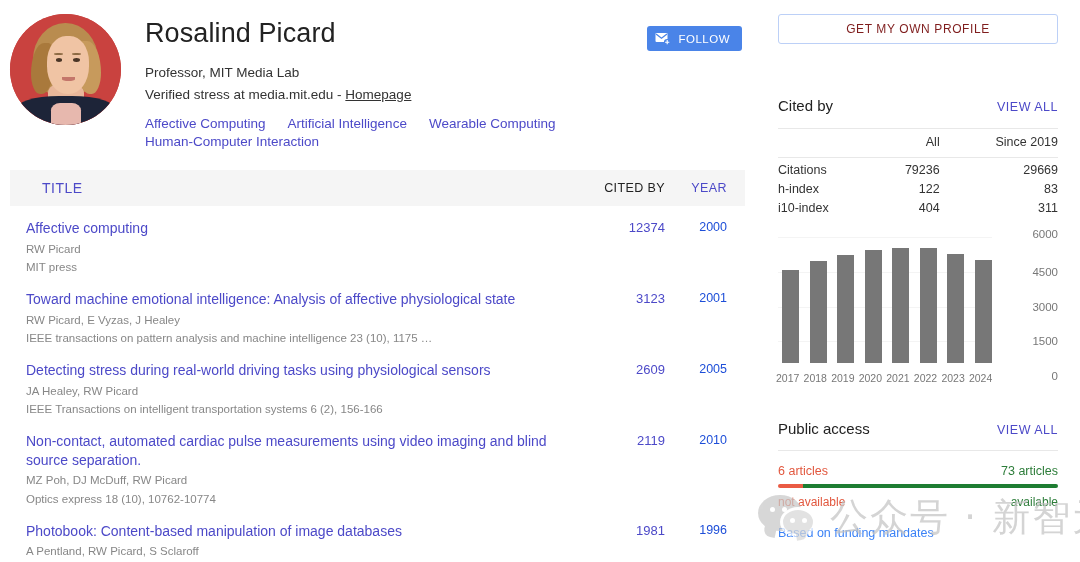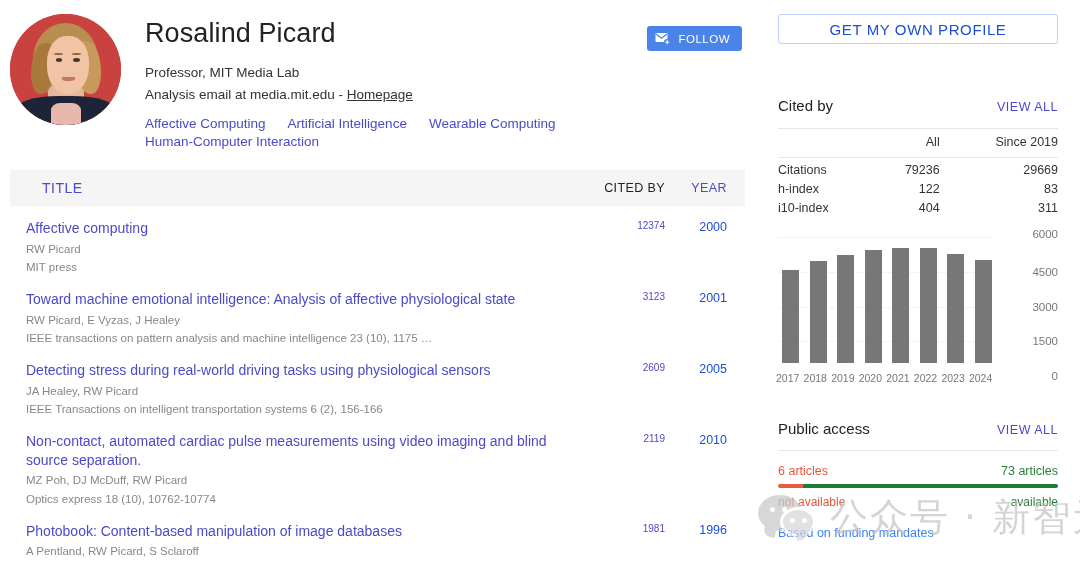--- a/index.html
+++ b/index.html
@@ -104,31 +104,31 @@
   .th-year { width: 62px; text-align: right; font-size: 12.5px; color: #4c49c8; letter-spacing: .4px; }
 
   .prow { display: flex; padding: 13px 18px 0 16px; }
   .pcell-main { flex: 1; padding-right: 14px; }
   .ptitle {
     font-size: 14px; color: #4c49c8; line-height: 1.34;
     text-decoration: none; display: block; cursor: pointer;
   }
   .pauthors { font-size: 11.5px; color: #878787; line-height: 1.62; margin-top: 2px; }
   .pvenue { font-size: 11.5px; color: #878787; line-height: 1.62; }
-  .pcell-cited { width: 96px; text-align: right; font-size: 10px; color: #4c49c8; padding-top: 1px; }
+  .pcell-cited { width: 96px; text-align: right; font-size: 13px; color: #4c49c8; padding-top: 1px; }
   .pcell-year { width: 62px; text-align: right; font-size: 12.5px; color: #1d4ed8; padding-top: 1px; }
 
   
   .right-col {
     width: 320px; padding: 14px 22px 0 18px; position: relative;
   }
   .own-profile {
     width: 100%; height: 30px; border: 1px solid #bcd0f7;
-    background: #fff; color: #1d4ed8; border-radius: 3px;
-    font-size: 15px; letter-spacing: .6px;
+    background: #fff; color: #7f1d1d; border-radius: 3px;
+    font-size: 12px; letter-spacing: .6px;
     cursor: pointer; font-family: "Liberation Sans", sans-serif;
   }
 
   .sec-head {
     display: flex; justify-content: space-between; align-items: baseline;
     margin-top: 53px;
   }
   .sec-title { font-size: 15px; color: #222; }
   .sec-link { font-size: 12.5px; color: #4c49c8; letter-spacing: .5px; text-decoration: none; cursor: pointer; }
 
@@ -245,21 +245,21 @@
             <div class="eye-l"></div>
             <div class="eye-r"></div>
             <div class="mouth"></div>
           </div>
         </div>
       </div>
 
       <div class="pinfo">
         <div class="pname">Rosalind Picard</div>
         <div class="paff">Professor, MIT Media Lab</div>
-        <div class="pmail"><span>Analysis email at media.mit.edu - </span><a href="#">Homepage</a></div>
+        <div class="pmail"><span>Verified stress at media.mit.edu - </span><a href="#">Homepage</a></div>
         <div class="ptags">
           <a href="#">Affective Computing</a><a href="#">Artificial Intelligence</a><a href="#">Wearable Computing</a><a href="#">Human-Computer Interaction</a>
         </div>
 
         <button class="follow-btn">
           <span>
             <svg width="16" height="14" viewBox="0 0 16 14">
               <rect x="0.5" y="1" width="12" height="9" rx="1" fill="#ffffff"></rect>
               <path d="M1 2 L6.5 6.2 L12 2" stroke="#4a84e8" stroke-width="1.3" fill="none"></path>
               <circle cx="12.2" cy="10.2" r="3.3" fill="#4a84e8"></circle>

